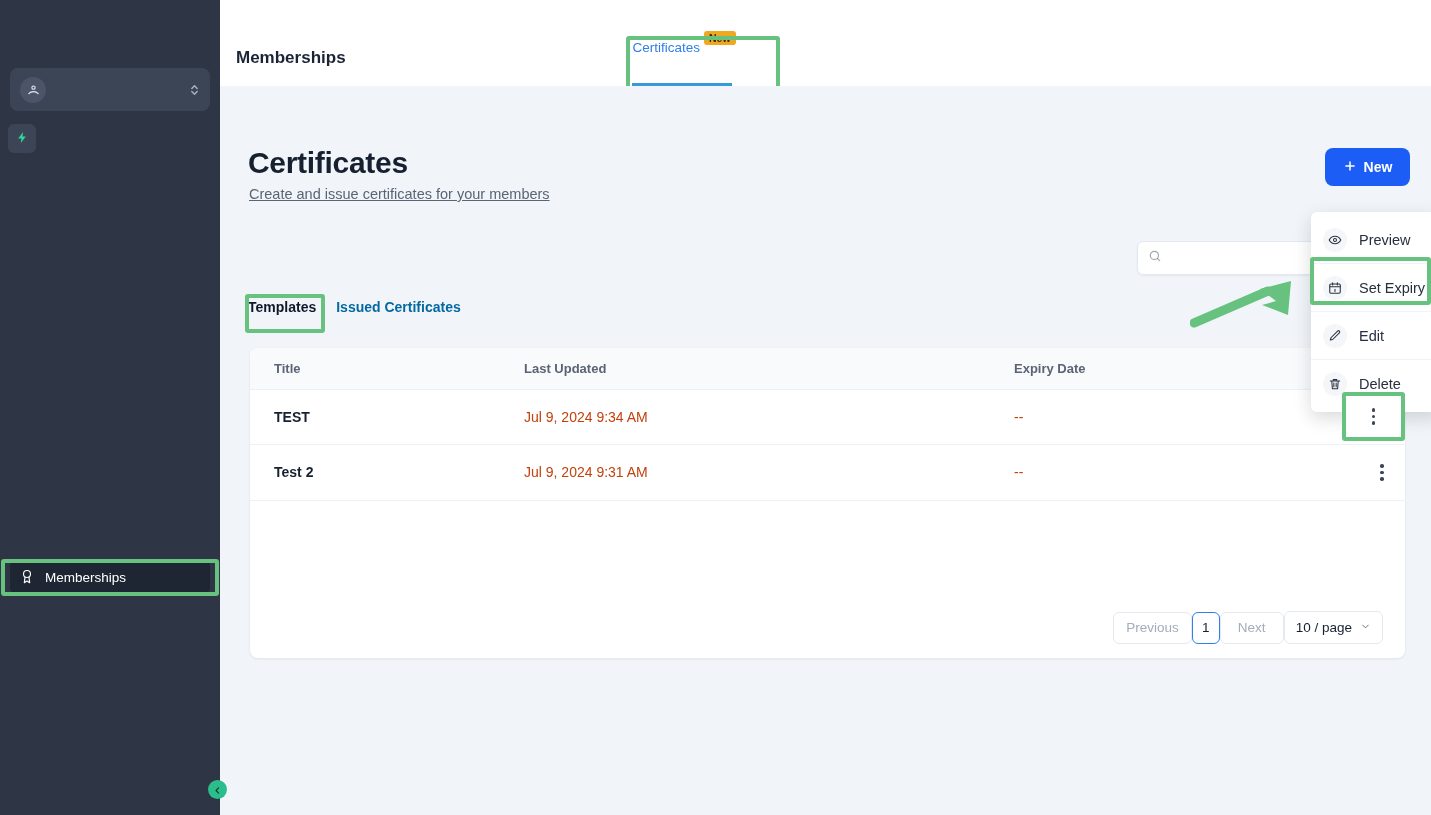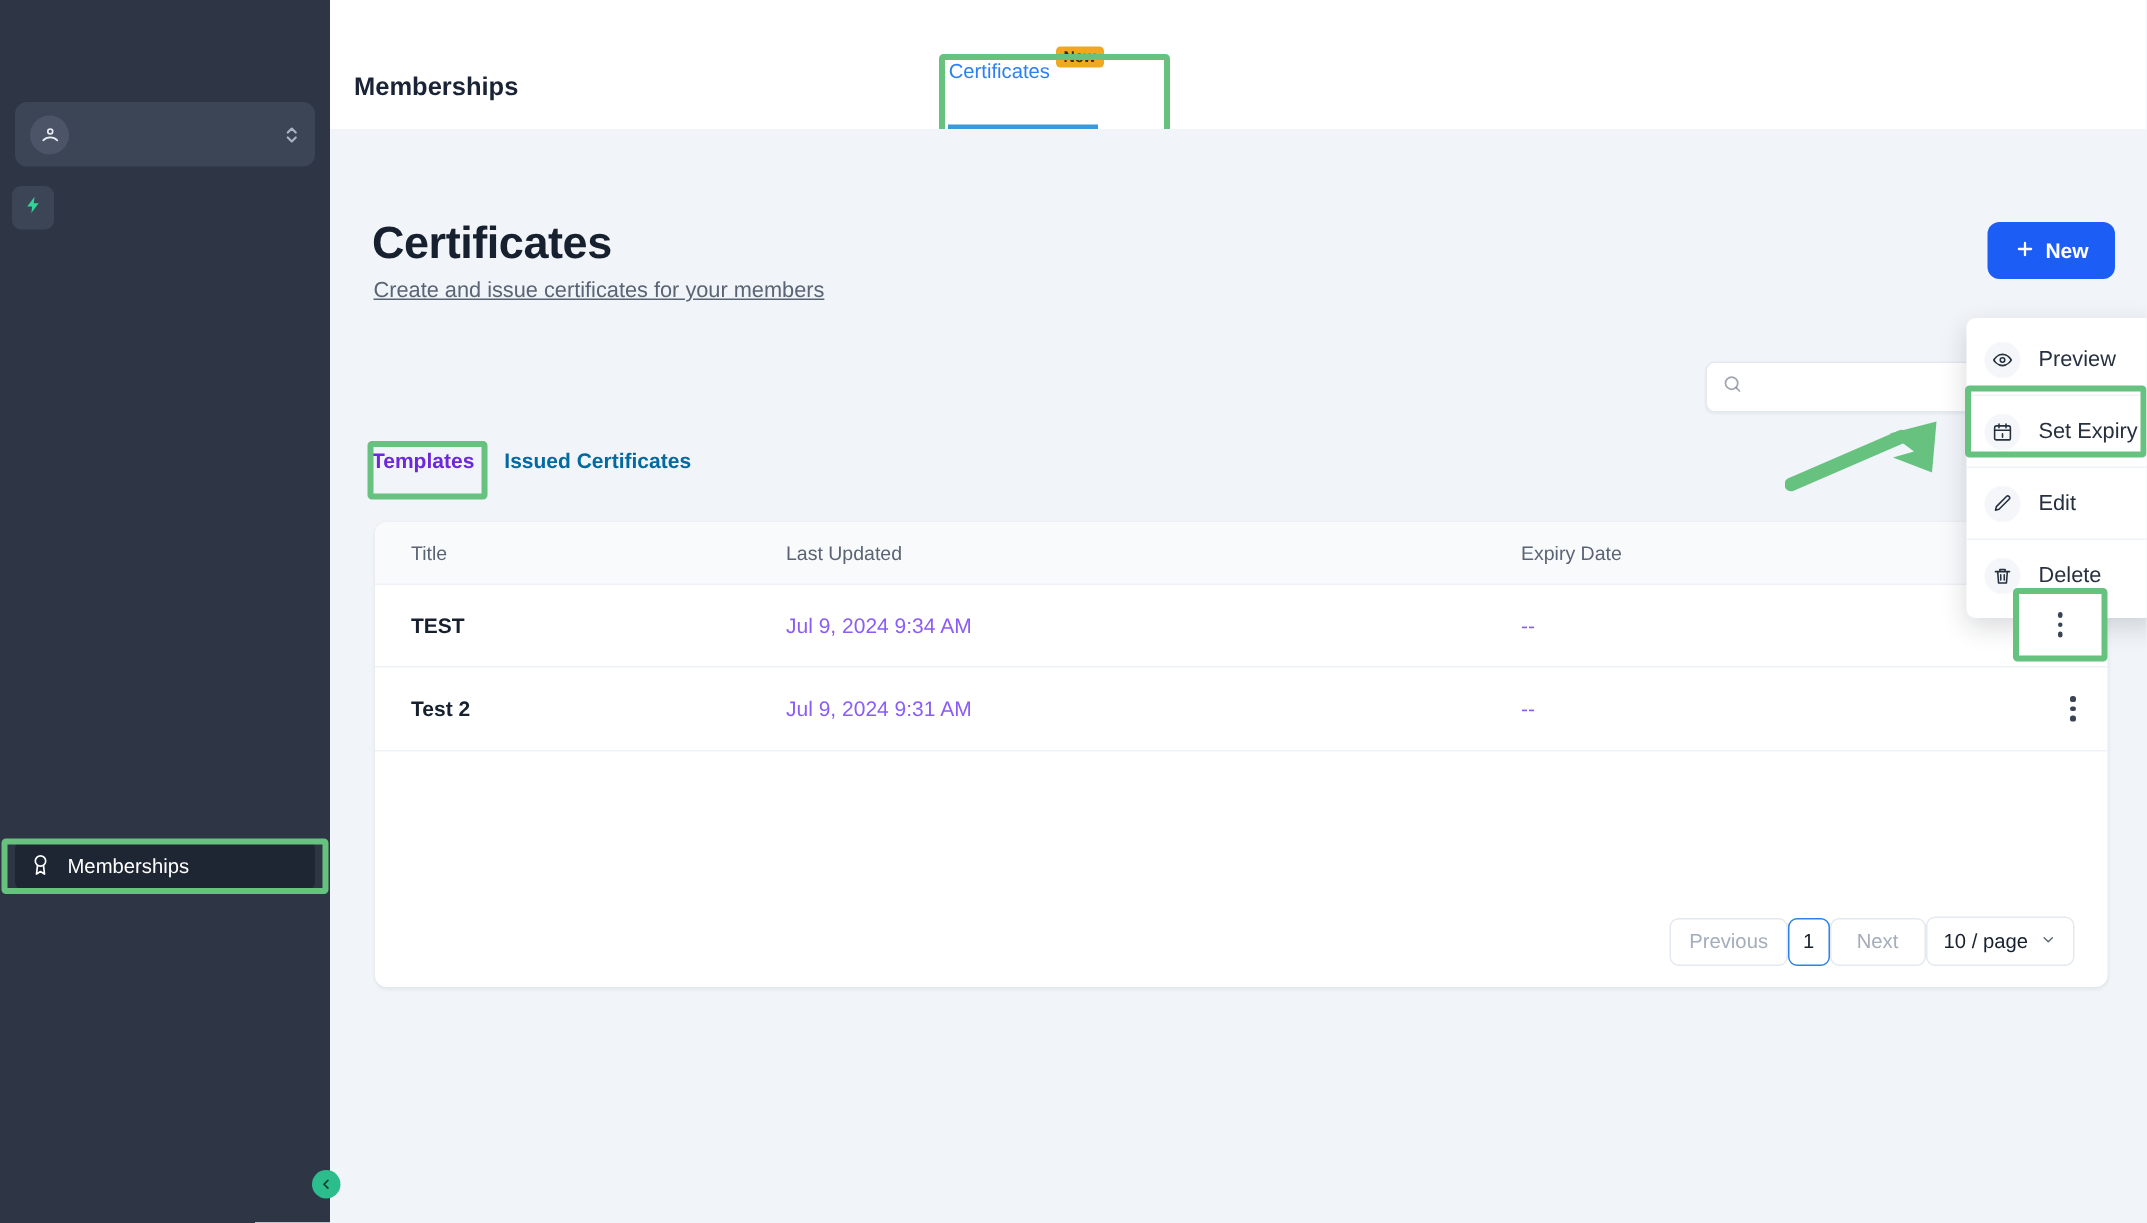--- a/index.html
+++ b/index.html
@@ -173,21 +173,21 @@
     border: none; outline: none; flex: 1;
     font-size: 13px; margin-left: 8px;
     font-family: "Liberation Sans", sans-serif;
     color: #1b2437; background: transparent;
   }
   .subtabs {
     position: absolute; left: 28px; top: 213px;
     display: flex; align-items: center; gap: 20px;
   }
   .subtab { font-size: 14px; font-weight: 700; cursor: pointer; }
-  .subtab.active { color: #6d28d9; }
+  .subtab.active { color: #0f172a; }
   .subtab.inactive { color: #0369a1; }
   .hl-subtab {
     position: absolute; left: 245px; top: 294px;
     width: 80px; height: 39px;
     border: 4px solid #67c27f;
     border-radius: 3px;
     pointer-events: none;
   }
 
   .card {
@@ -195,30 +195,30 @@
     width: 1155px; height: 310px;
     background: #ffffff;
     border-radius: 8px;
     box-shadow: 0 1px 3px rgba(16,24,40,.08);
     overflow: hidden;
   }
   table { width: 100%; border-collapse: collapse; }
   thead th {
     background: #f8fafc;
     color: #5b6474;
-    font-size: 13px; font-weight: 400;
+    font-size: 13px; font-weight: 700;
     text-align: left;
     padding: 13px 0 13px 24px;
     border-bottom: 1px solid #eef1f5;
   }
   tbody td {
     padding: 19px 0 19px 24px;
     font-size: 14px;
     border-bottom: 1px solid #eef1f5;
-    color: #8b5cf6;
+    color: #c2410c;
   }
   td.title-cell { color: #16202f; font-weight: 700; }
   .col-title { width: 250px; }
   .col-updated { width: 490px; }
   .col-expiry { width: 345px; }
   .col-action { width: 70px; }
   .kebab {
     display: flex; flex-direction: column; align-items: center; gap: 3px;
     cursor: pointer;
   }

